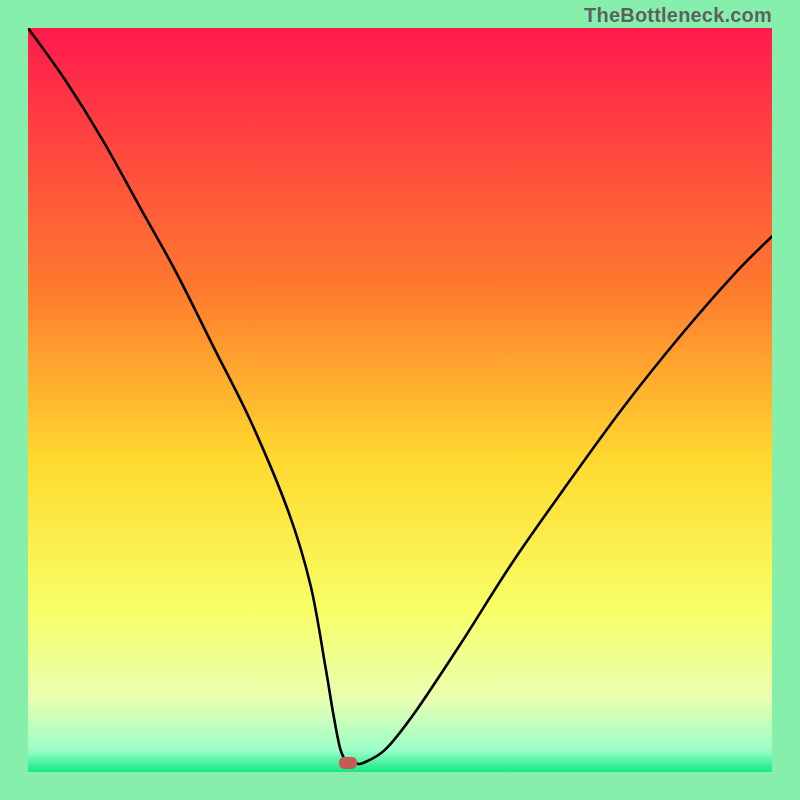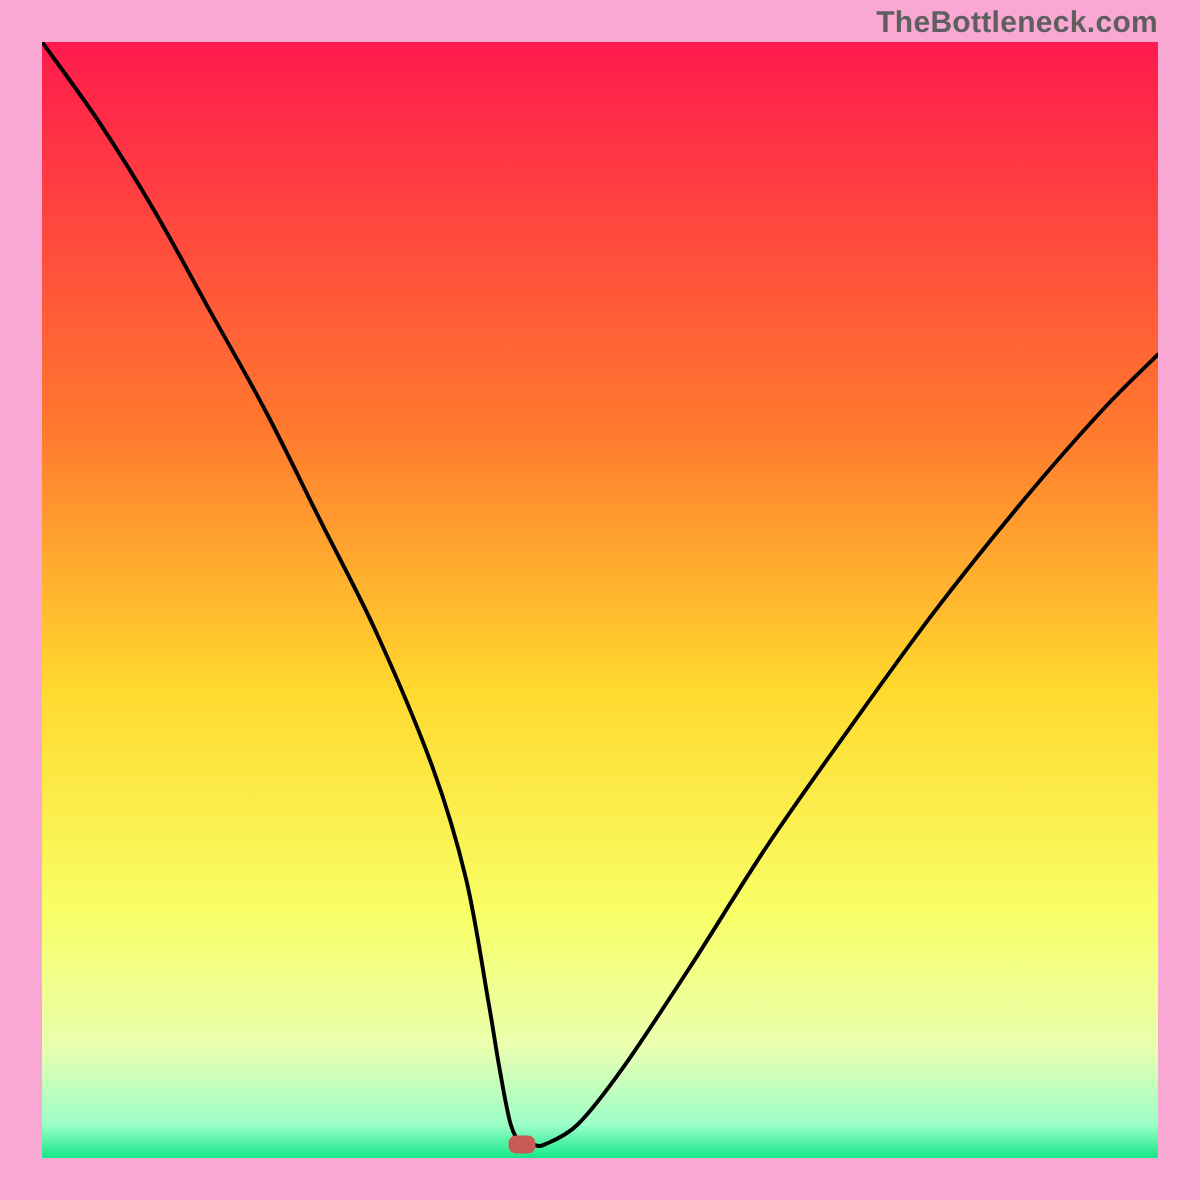--- a/index.html
+++ b/index.html
@@ -1,20 +1,20 @@
 <!DOCTYPE html>
 <html><head>
 <meta charset="utf-8">
 <style>
   * { margin: 0; padding: 0; box-sizing: border-box; }
   html, body { width: 800px; height: 800px; overflow: hidden; background: #fff; }
   .frame {
     position: absolute;
     left: 0; top: 0; width: 800px; height: 800px;
-    background: #f9a8d4;
+    background: #86efac;
   }
   .plot {
     position: absolute;
     left: 28px; top: 28px;
     width: 744px; height: 744px;
     overflow: hidden;
   }
   .watermark {
     position: absolute;
     top: 4px; right: 28px;

